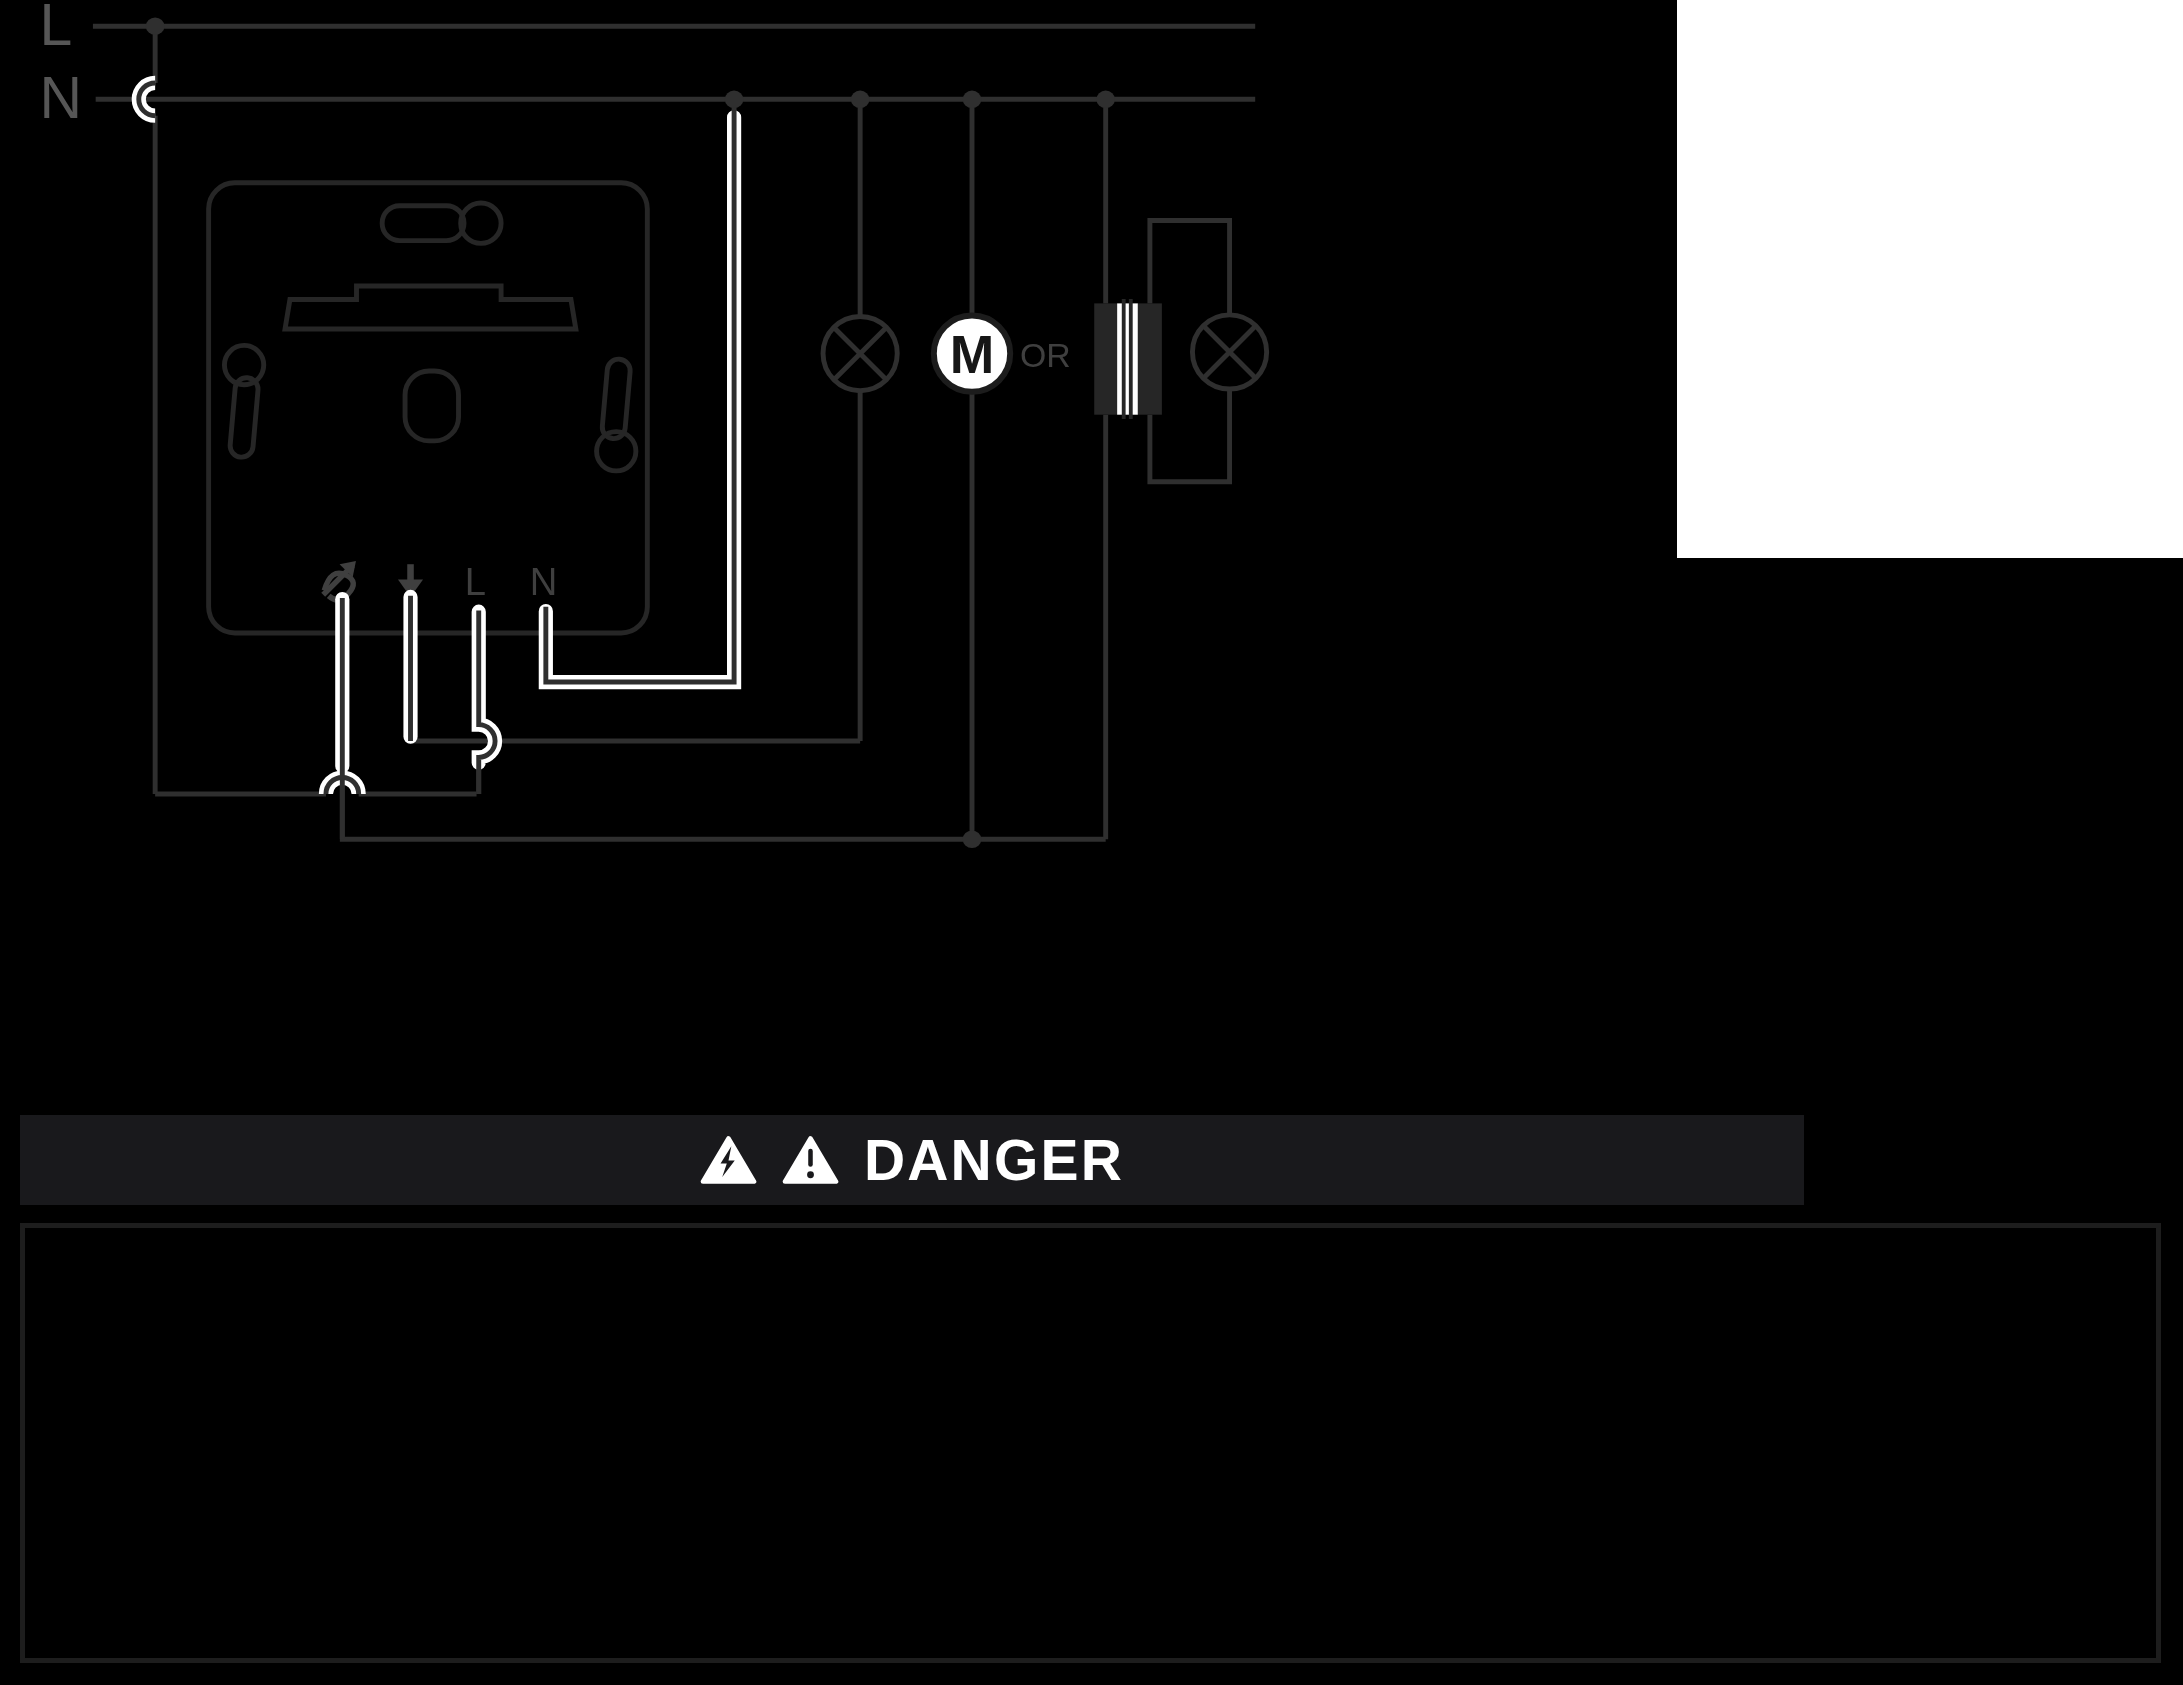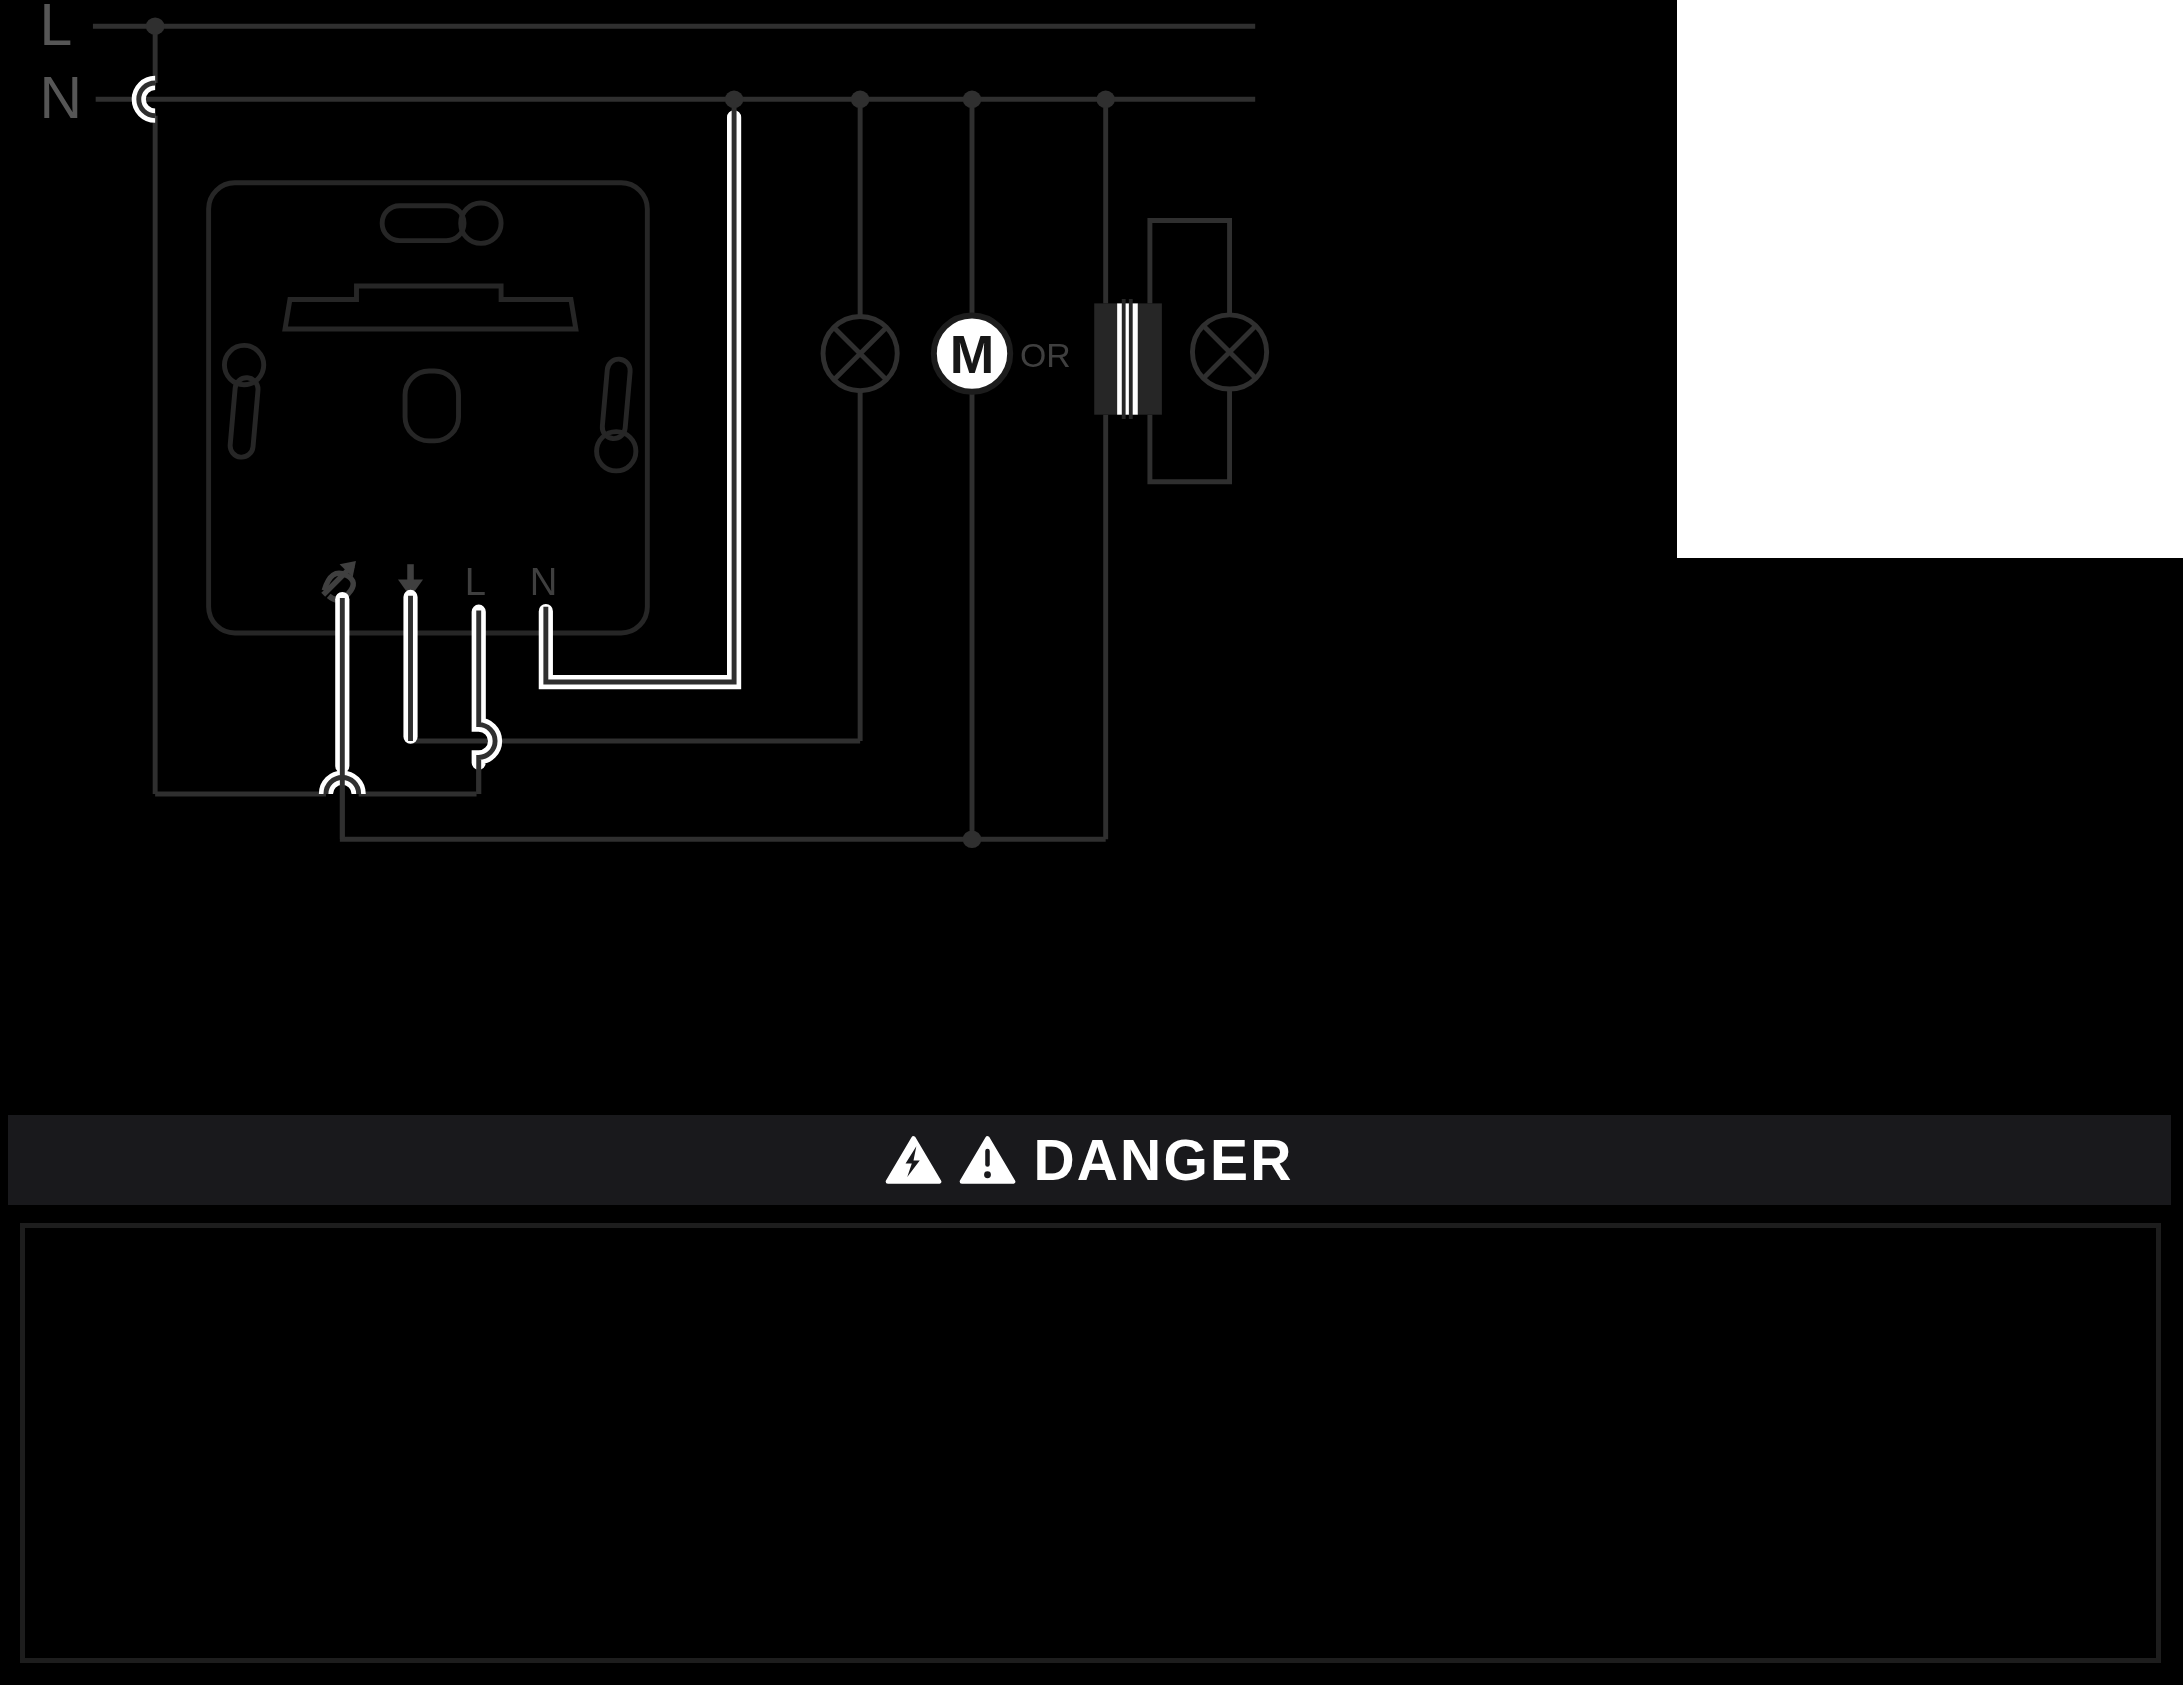--- a/index.html
+++ b/index.html
@@ -1,21 +1,21 @@
 <!DOCTYPE html>
 <html style="font-size:8.7px"><head>
 <meta charset="utf-8">
 <style>
   html,body{margin:0;padding:0;background:#000;}
   .page{position:relative;width:2183px;height:1685px;background:#000;overflow:hidden;
         font-family:"Liberation Sans", sans-serif;}
   .white-area{position:absolute;left:1677px;top:0;width:507px;height:558px;background:#ffffff;}
   .schematic{position:absolute;left:0;top:0;}
-  .danger-banner{position:absolute;left:8px;top:1115px;width:2163px;height:90px;background:#19191c;
-        display:flex;align-items:center;justify-content:center;gap:17px;}
+  .danger-banner{position:absolute;left:20px;top:1115px;width:1784px;height:90px;background:#19191c;
+        display:flex;align-items:center;justify-content:center;gap:25px;}
   .danger-label{color:#ffffff;font-weight:bold;font-size:57px;letter-spacing:2.2px;line-height:1;}
   .tri-icon{display:block;}
   .notes-box{position:absolute;left:19.6px;top:1223px;width:2131px;height:430px;background:#000;
         border:5.5px solid #1d1d1d;}
   svg text{font-family:"Liberation Sans", sans-serif;}
 </style>
 </head>
 <body>
 
 <div class="page">

